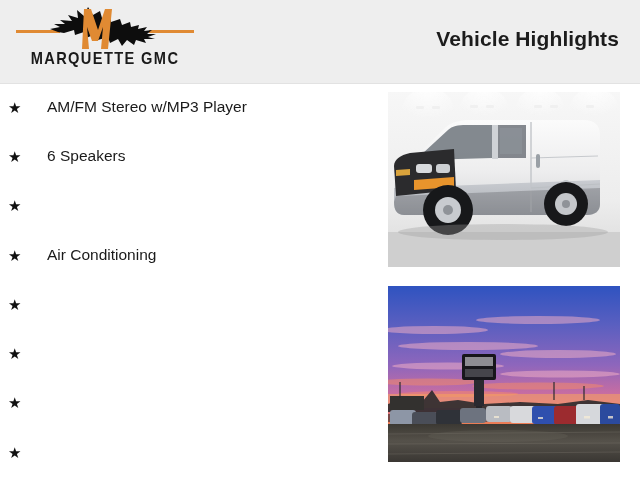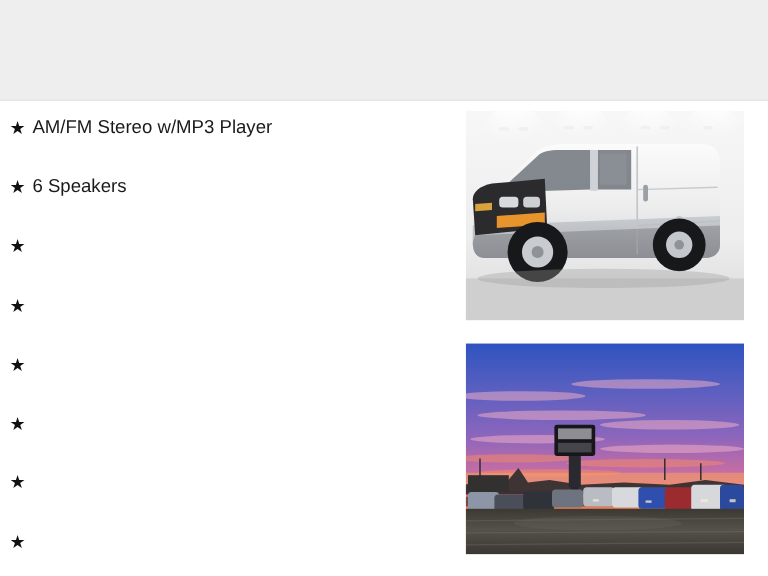--- a/index.html
+++ b/index.html
@@ -114,20 +114,21 @@
     font-size: 15px;
     line-height: 1;
     color: #111111;
     width: 19px;
     flex: none;
   }
   .feature-label {
     font-size: 15.5px;
     color: #1a1a1a;
     line-height: 1;
+    margin-left: 20px;
   }
 
   
   .photo {
     position: absolute;
     left: 388px;
     width: 232px;
     overflow: hidden;
     background: #ffffff;
   }
@@ -135,37 +136,54 @@
   .photo-lot     { top: 286px; height: 176px; }
   .photo svg { display: block; width: 100%; height: 100%; }
 </style>
 </head>
 <body>
 
 <div class="page">
 
   <div class="header">
 
-
+    <div class="logo">
+      <div class="logo-emblem">
+        <div class="logo-rule left"></div>
+        <div class="logo-rule right"></div>
+        <svg class="logo-shape" viewBox="0 0 116 46">
+          <path d="M10,27 L2,24 L12,22 L6,19 L17,19 L12,15 L24,16 L20,10 L30,13 L29,5 L36,11 L40,2
+                   L45,10 L52,6 L54,13 L62,11 L63,17 L72,14 L74,20 L82,17 L83,22 L91,20
+                   L90,24 L99,22 L96,26 L104,25 L99,29 L108,29 L100,32 L107,34 L96,34
+                   L98,38 L88,35 L86,40 L79,35 L74,41 L70,34 L62,38 L60,32 L50,35 L48,29
+                   L38,33 L36,27 L27,30 L26,25 L16,28 Z" fill="#0d0d0d"></path>
+          <path d="M36,4 L43,4 L50,25 L57,4 L64,4 L60,44 L53,44 L55,22 L50,36 L44,36 L39,22 L41,44 L34,44 Z" fill="#e08a33"></path>
+        </svg>
+      </div>
+      <div class="logo-word">MARQUETTE GMC</div>
+    </div>
+
+    <div class="header-title">Vehicle Highlights</div>
   </div>
 
   <ul class="features">
     <li class="feature-item" style="top:12px">
       <span class="feature-star">★</span>
       <span class="feature-label">AM/FM Stereo w/MP3 Player</span>
     </li>
     <li class="feature-item" style="top:61px">
       <span class="feature-star">★</span>
       <span class="feature-label">6 Speakers</span>
     </li>
     <li class="feature-item" style="top:110px">
       <span class="feature-star">★</span>
     </li>
     <li class="feature-item" style="top:160px">
       <span class="feature-star">★</span>
+      <span class="feature-label">Air Conditioning</span>
     </li>
     <li class="feature-item" style="top:209px">
       <span class="feature-star">★</span>
     </li>
     <li class="feature-item" style="top:258px">
       <span class="feature-star">★</span>
     </li>
     <li class="feature-item" style="top:307px">
       <span class="feature-star">★</span>
     </li>

